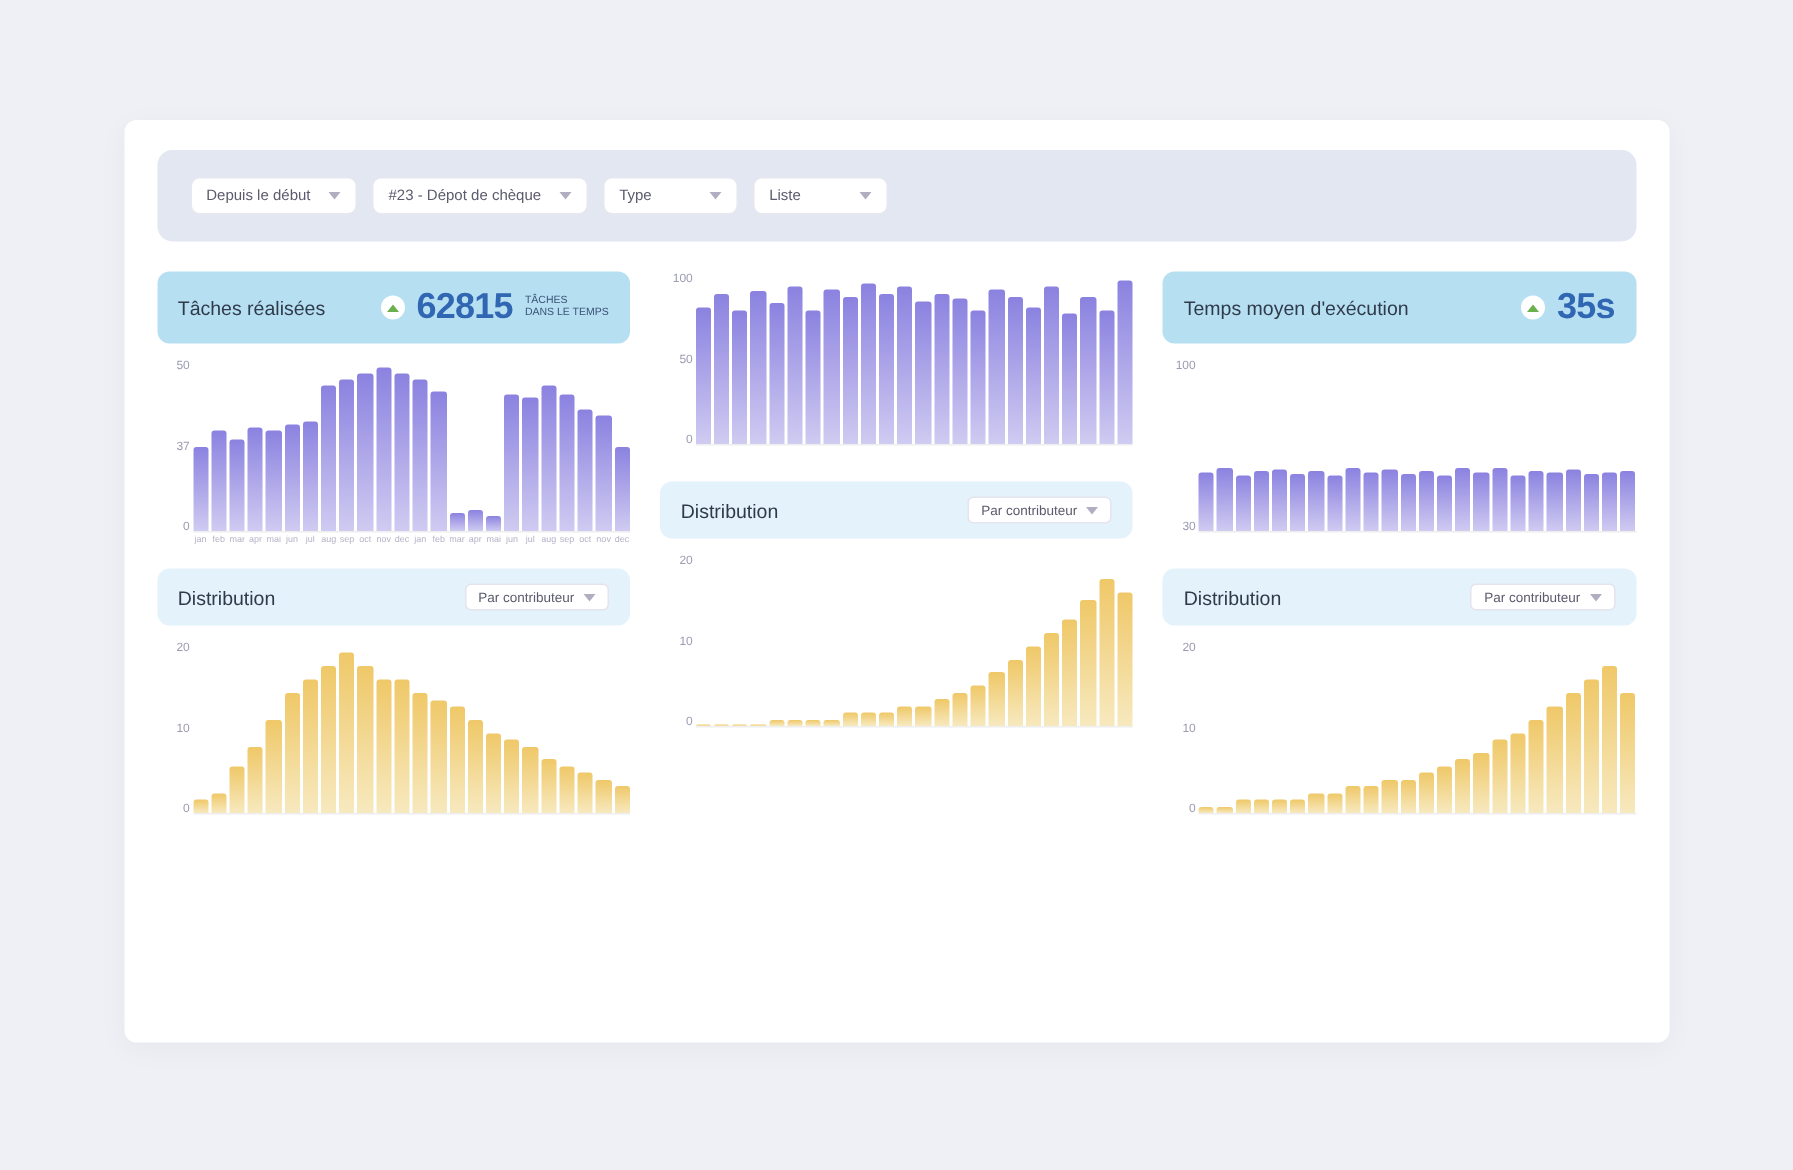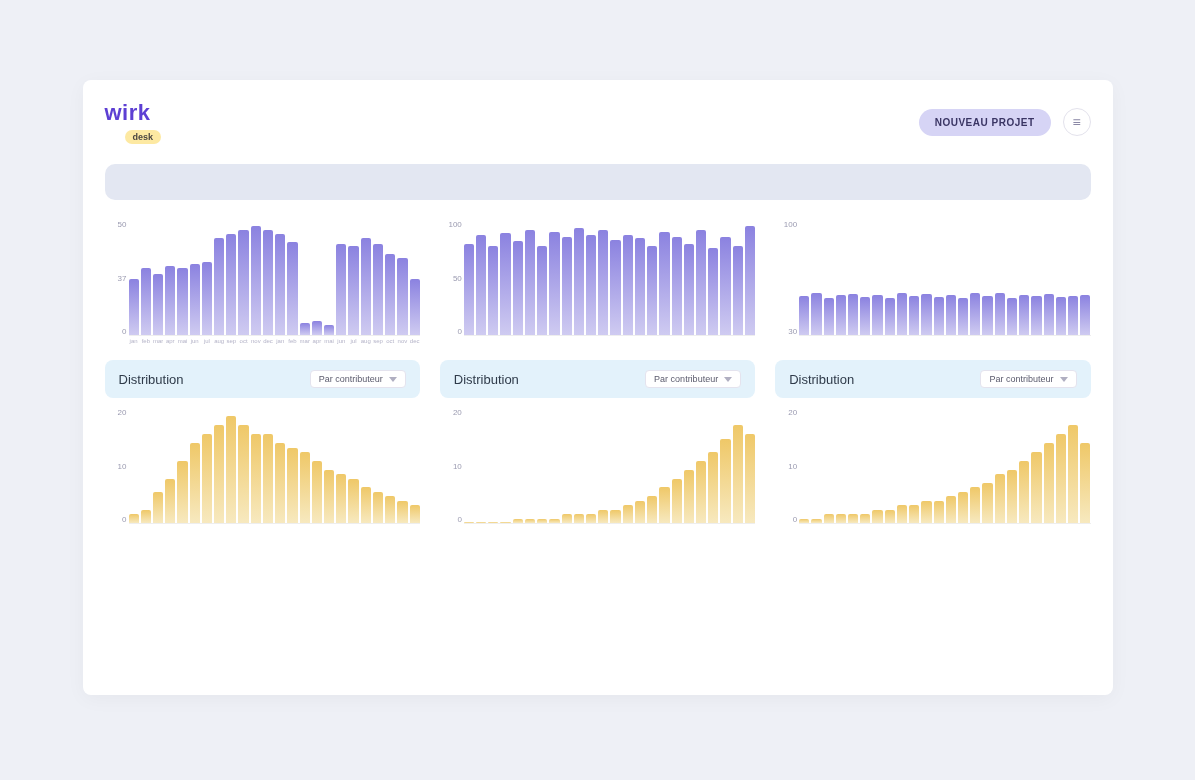--- a/index.html
+++ b/index.html
@@ -225,41 +225,60 @@
   transform: rotate(45deg);
   bottom: -2px; right: -4px;
   border-radius: 2px;
 }
 </style>
 </head>
 <body>
 
 <div class="app">
 
-  <div class="topbar">
-    <div class="logo">
-      <div class="brand">wirk</div>
-      <div class="sub">desk</div>
-    </div>
-    <div class="topright">
-      <button class="btn-primary">NOUVEAU PROJET</button>
-      <button class="menubtn">
-        <span>≡</span>
-      </button>
+
+  <div class="panel">
+    <div class="panel-left">
+      <div class="filters">
+        <div class="dropdown">
+          <span>Depuis le début</span>
+          <span class="chev-down"></span>
+        </div>
+        <div class="dropdown">
+          <span>#23 - Dépot de chèque</span>
+          <span class="chev-down"></span>
+        </div>
+        <div class="dropdown">
+          <span>Type</span>
+          <span class="chev-down"></span>
+        </div>
+        <div class="dropdown">
+          <span>Liste</span>
+          <span class="chev-down"></span>
+        </div>
+      </div>
     </div>
   </div>
 
-  <div class="panel">
-    <div class="panel-left">
-    </div>
-  </div>
-
   <div class="grid">
 
     <div class="col">
+      <div class="card-head">
+        <span class="card-title">Tâches réalisées</span>
+        <div class="card-right">
+          <span class="badge">
+              <span class="tri-up"></span>
+            </span>
+          <span class="bignum">62815</span>
+          <div>
+            <div class="subtext">TÂCHES</div>
+            <div class="subtext">DANS LE TEMPS</div>
+          </div>
+        </div>
+      </div>
       <div class="chart-wrap">
           <div class="ylabels">
             <span>50</span>
             <span>37</span>
             <span>0</span>
           </div>
           <div class="bars">
             <div class="bar purple" style="height: 50.9091%;"></div>
             <div class="bar purple" style="height: 60%;"></div>
             <div class="bar purple" style="height: 54.5455%;"></div>
@@ -426,20 +445,29 @@
             <div class="bar gold" style="height: 56%;"></div>
             <div class="bar gold" style="height: 64%;"></div>
             <div class="bar gold" style="height: 76%;"></div>
             <div class="bar gold" style="height: 88%;"></div>
             <div class="bar gold" style="height: 80%;"></div>
           </div>
         </div>
     </div>
 
     <div class="col">
+      <div class="card-head">
+        <span class="card-title">Temps moyen d'exécution</span>
+        <div class="card-right">
+          <span class="badge">
+              <span class="tri-up"></span>
+            </span>
+          <span class="bignum">35s</span>
+        </div>
+      </div>
       <div class="chart-wrap">
           <div class="ylabels">
             <span>100</span>
             <span>30</span>
           </div>
           <div class="bars">
             <div class="bar purple" style="height: 35%;"></div>
             <div class="bar purple" style="height: 38%;"></div>
             <div class="bar purple" style="height: 33%;"></div>
             <div class="bar purple" style="height: 36%;"></div>

